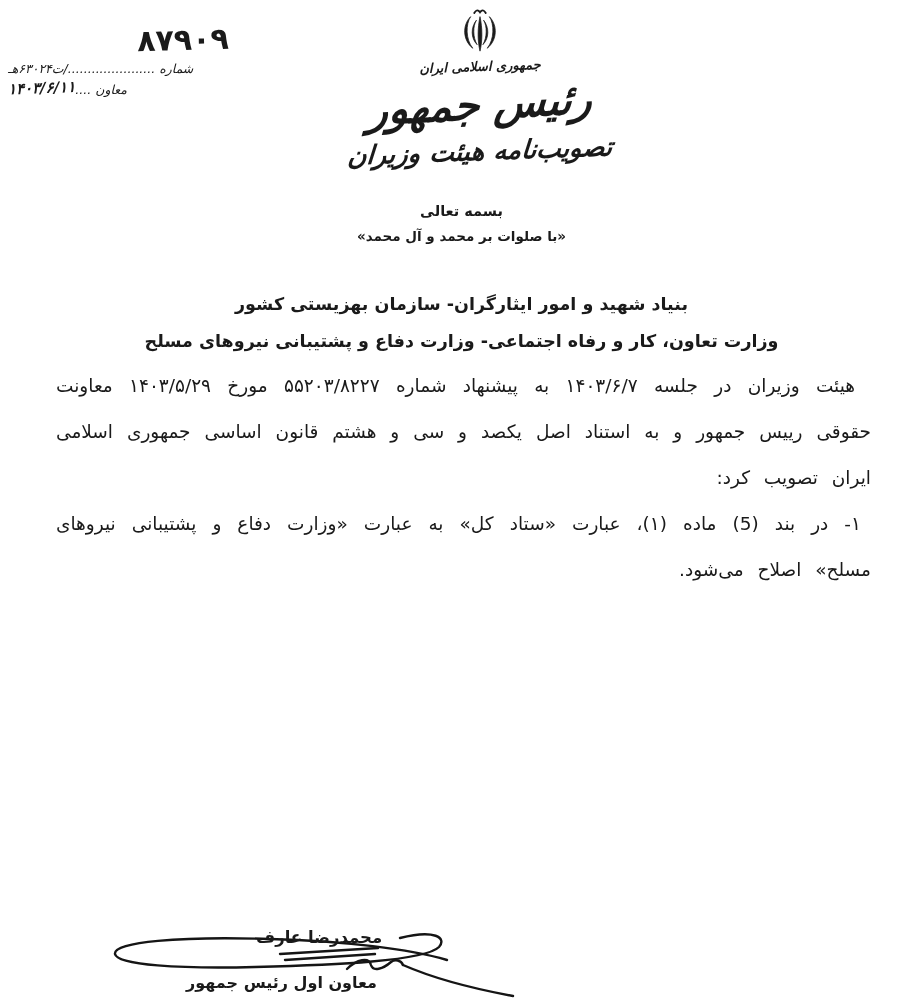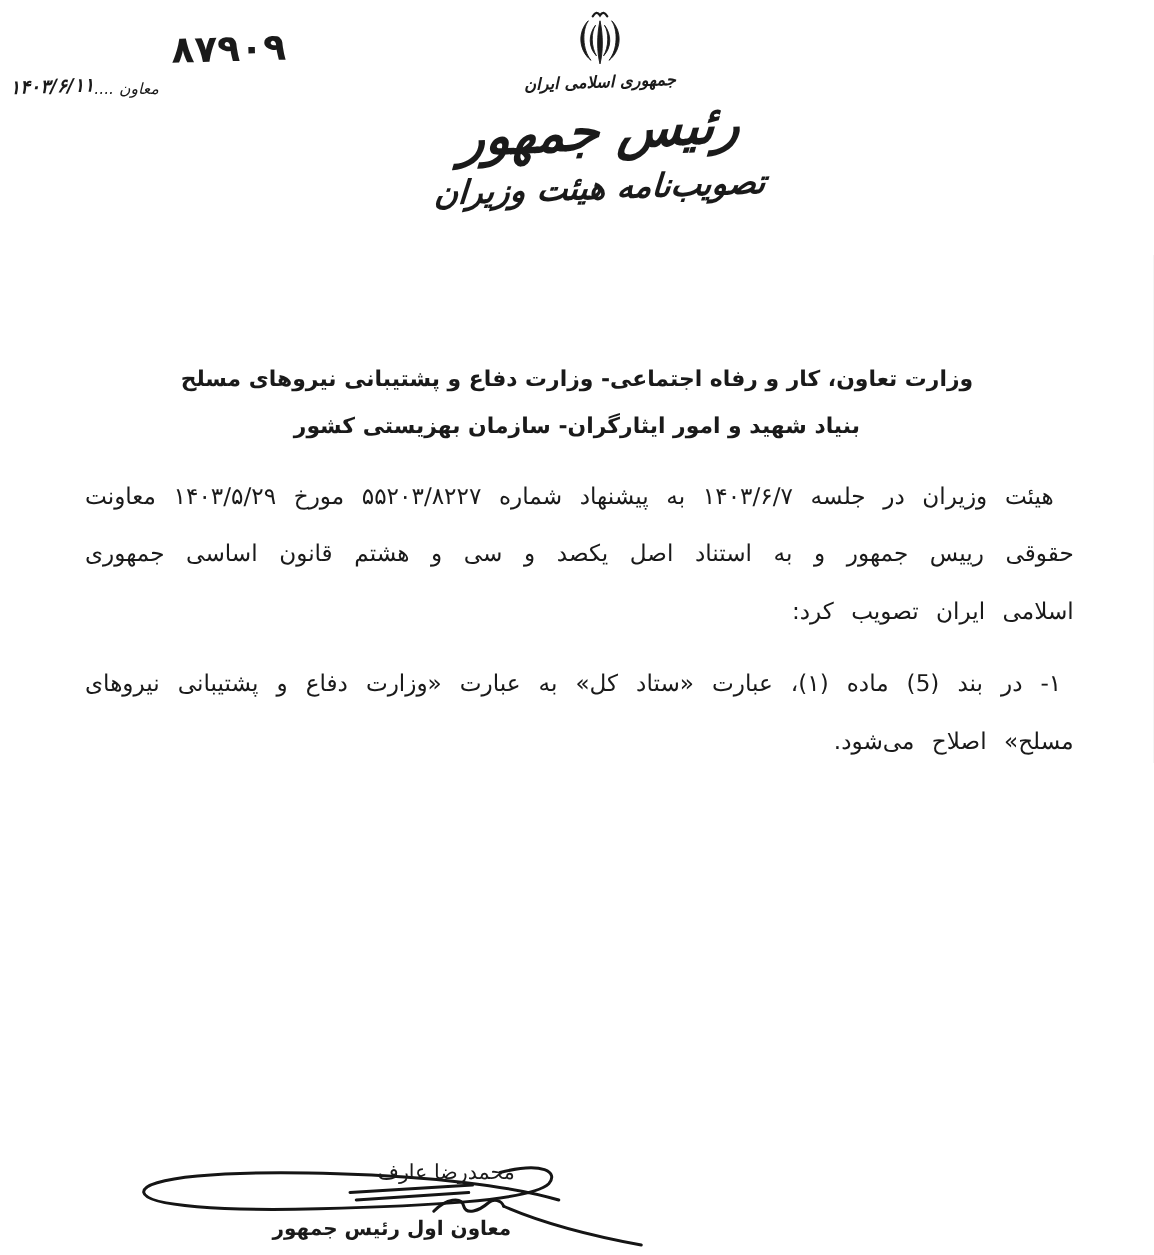--- a/index.html
+++ b/index.html
@@ -55,41 +55,42 @@
   
   .addressees{position:absolute;top:286px;left:0;right:0;text-align:center;}
   .addressees div{font-size:17.5px;font-weight:bold;line-height:37px;}
   
   .body{
     position:absolute;top:363px;right:52px;left:56px;
     font-size:18.5px;line-height:46px;
     text-align:justify;text-align-last:right;
     word-spacing:8px;
   }
-  .body p{margin:12px;text-indent:16px;}
+  .body p{margin:0;text-indent:16px;}
   .body p.item{text-indent:10px;}
   
   .signature{position:absolute;left:0;top:895px;width:560px;height:109px;}
   .sig-name{
     position:absolute;left:256px;top:33px;
-    font-size:16.5px;font-weight:normal;white-space:nowrap;margin-left:46px;
+    font-size:16.5px;font-weight:bold;white-space:nowrap;
   }
   .sig-title{
     position:absolute;left:186px;top:78px;
-    font-size:16px;font-weight:bold;white-space:nowrap;margin-left:32px;
+    font-size:16px;font-weight:bold;white-space:nowrap;
   }
   .sig-strokes{position:absolute;left:95px;top:10px;}
 </style>
 </head>
 <body>
 
 <div class="page">
 
   <div class="num-block">
     <div class="hand-number">۸۷۹۰۹</div>
+    <div class="ledger-line"><span>شماره</span> <span class="dots">......................</span><span>/ت۶۳۰۲۴هـ</span></div>
     <div class="ledger-line"><span>معاون</span> <span class="dots">....</span><span class="hand-date">۱۴۰۳/۶/۱۱</span></div>
   </div>
 
   <div class="center-head">
     <svg class="emblem" viewBox="0 0 64 64" fill="#1a1a1a" stroke="#1a1a1a">
 
       <path d="M24,7 Q28,0 32,6 Q36,0 40,7" fill="none" stroke-width="2.6" stroke-linecap="round"></path>
 
       <path d="M19,12 C7,24 8,45 22,56 C12,44 12,22 19,12 Z" stroke-width="1"></path>
 
@@ -99,24 +100,28 @@
 
       <path d="M37,17 C45,27 45,42 36,51 C42,41 42,25 37,17 Z" stroke-width="1"></path>
 
       <path d="M32,12 C28.5,28 28.5,46 32,60 C35.5,46 35.5,28 32,12 Z" stroke-width="1"></path>
     </svg>
     <div class="country">جمهوری اسلامی ایران</div>
     <div class="office">رئیس جمهور</div>
     <div class="doctype">تصویب‌نامه هیئت وزیران</div>
   </div>
 
+  <div class="invocation">
+    <div class="besmellah">بسمه تعالی</div>
+    <div class="salawat">«با صلوات بر محمد و آل محمد»</div>
+  </div>
 
   <div class="addressees">
+    <div>بنیاد شهید و امور ایثارگران- سازمان بهزیستی کشور</div>
     <div>وزارت تعاون، کار و رفاه اجتماعی- وزارت دفاع و پشتیبانی نیروهای مسلح</div>
-    <div>بنیاد شهید و امور ایثارگران- سازمان بهزیستی کشور</div>
   </div>
 
   <main class="body">
     <p>هیئت وزیران در جلسه ۱۴۰۳/۶/۷ به پیشنهاد شماره ۵۵۲۰۳/۸۲۲۷ مورخ ۱۴۰۳/۵/۲۹ معاونت حقوقی رییس جمهور و به استناد اصل یکصد و سی و هشتم قانون اساسی جمهوری اسلامی ایران تصویب کرد:</p>
     <p class="item">۱- در بند (5) ماده (۱)، عبارت «ستاد کل» به عبارت «وزارت دفاع و پشتیبانی نیروهای مسلح» اصلاح می‌شود.</p>
   </main>
 
   <div class="signature">
     <svg class="sig-strokes" width="430" height="100" viewBox="0 0 430 100" fill="none" stroke="#151515" stroke-width="2.4" stroke-linecap="round">
 

